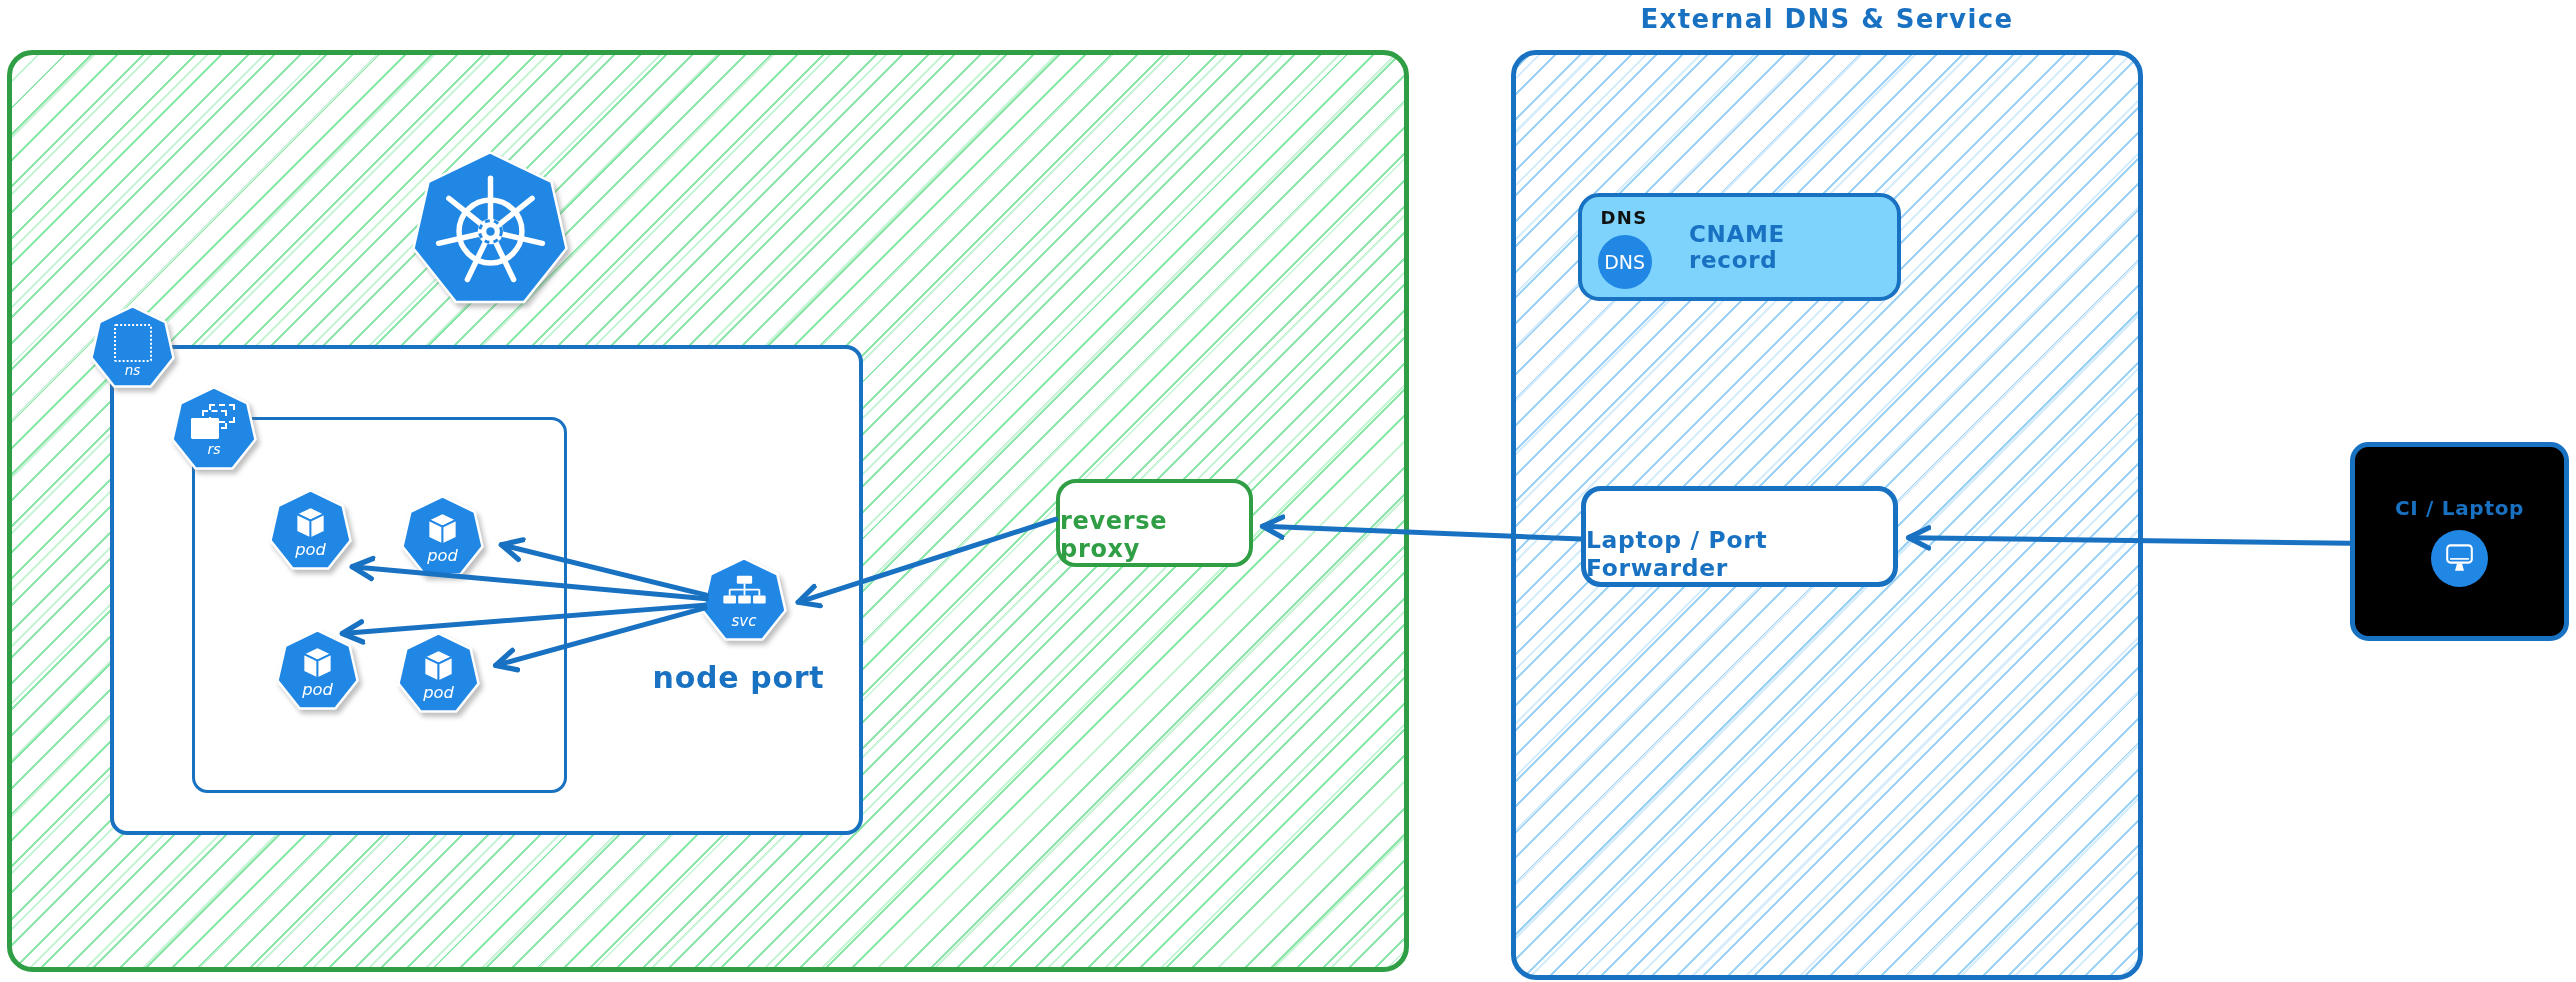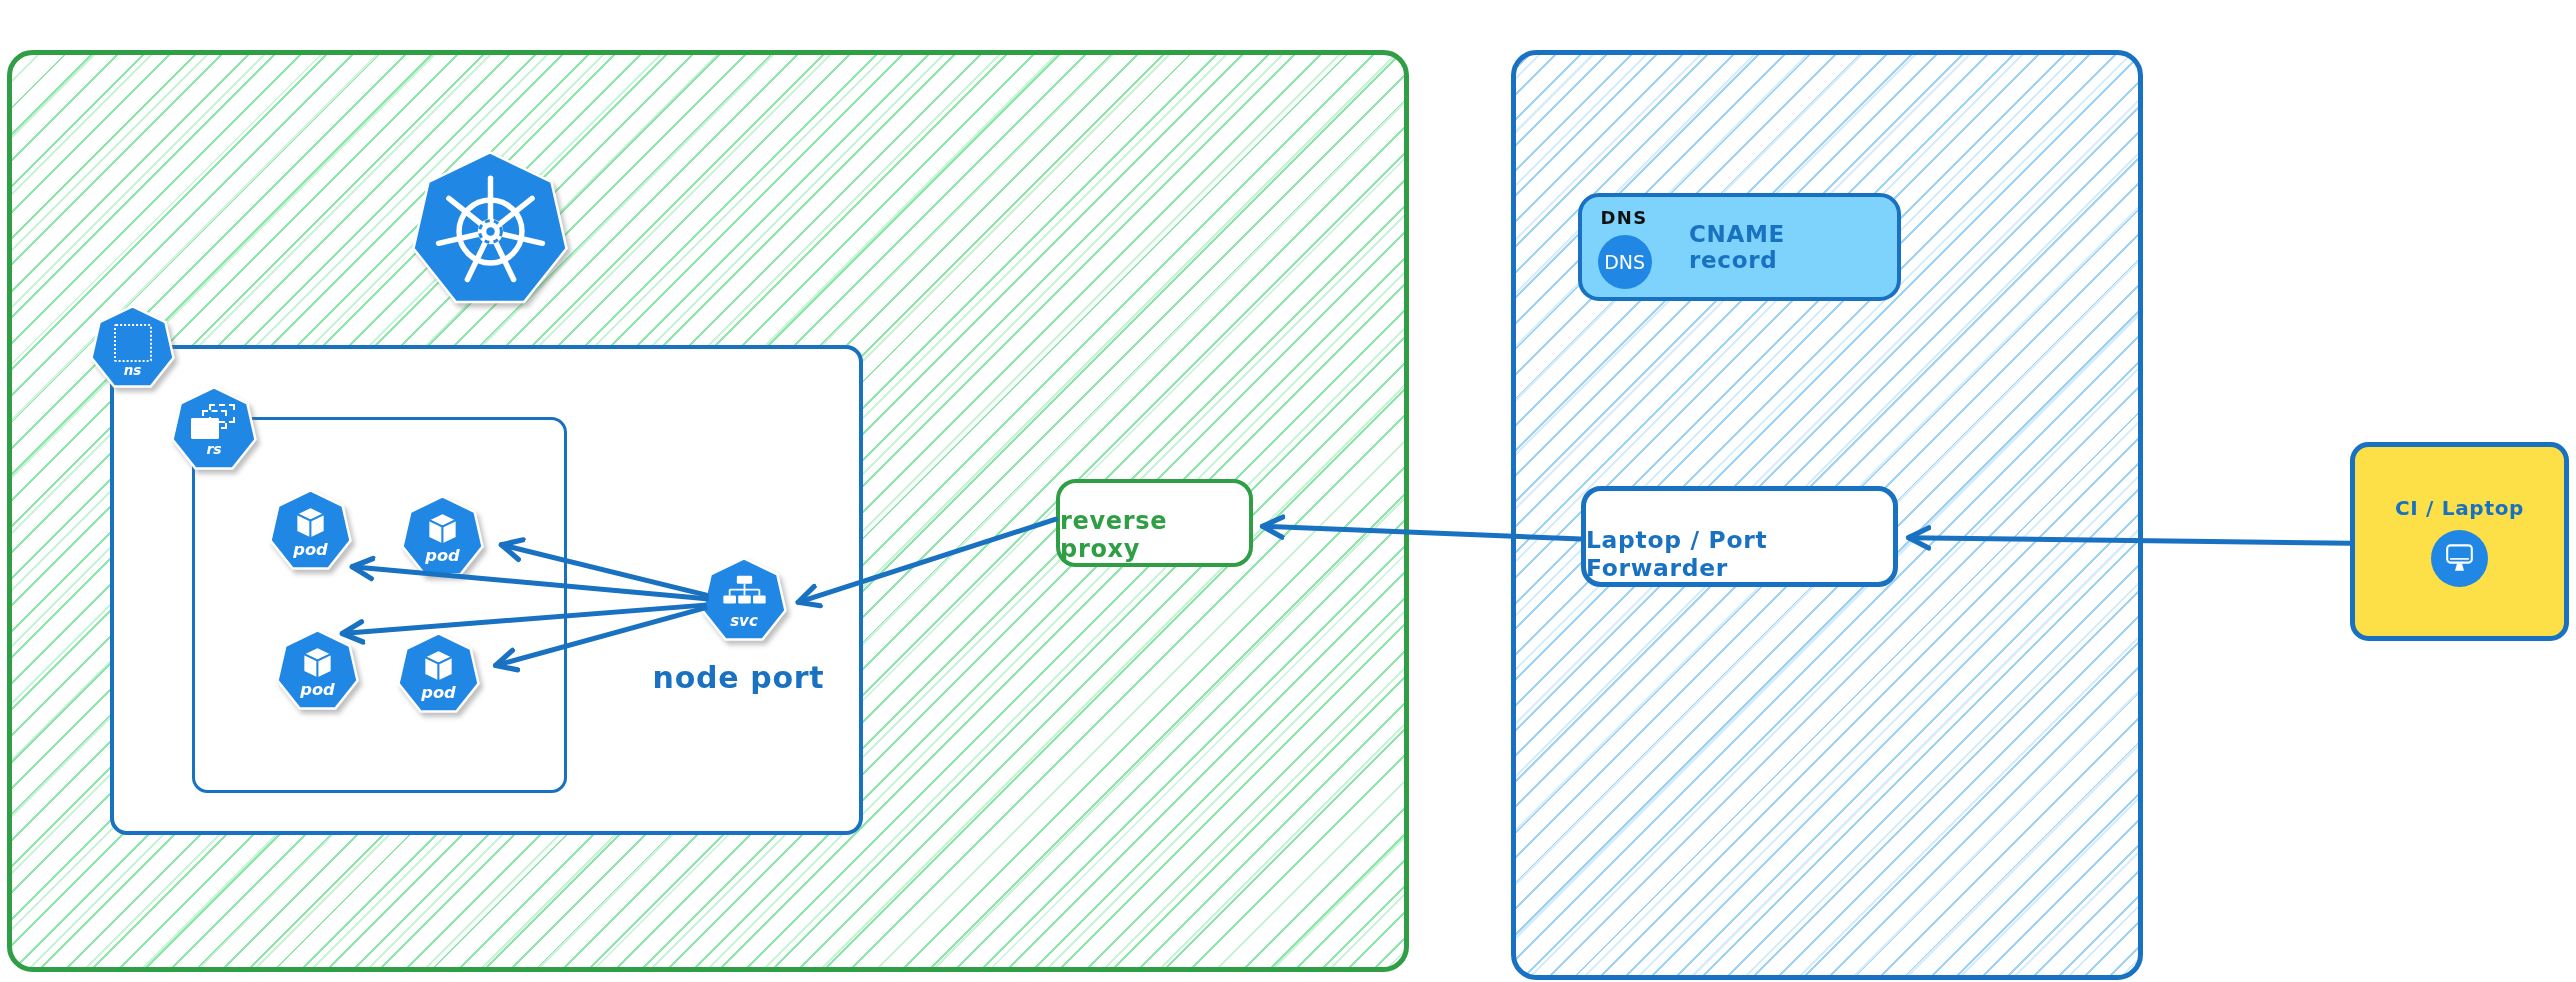--- a/index.html
+++ b/index.html
@@ -42,31 +42,31 @@
   .labelbox .boxtext{font-size:24px;font-weight:bold;letter-spacing:0.7px;}
   .labelbox.green .boxtext{color:var(--green);}
   .labelbox.blue .boxtext{color:var(--blue);}
 
   
   .hep-wrap{position:absolute;filter:drop-shadow(3.6px 4.3px 2.8px rgba(110,110,110,.45));}
   .hep{clip-path:polygon(50% 0%, 89.1% 18.8%, 98.7% 61.1%, 71.7% 95.1%, 28.3% 95.1%, 1.3% 61.1%, 10.9% 18.8%);}
   .hep-outer{width:100%;height:100%;background:#fff;position:relative;}
   .hep-inner{position:absolute;left:2.8px;top:2.8px;right:2.8px;bottom:2.8px;background:var(--icon-blue);
     display:flex;flex-direction:column;align-items:center;justify-content:center;}
-  .hep-label{color:var(--icon-label);font-weight:bold;font-style:italic;line-height:1;}
+  .hep-label{color:var(--icon-label);font-weight:normal;font-style:italic;line-height:1;}
 
   .caption{position:absolute;text-align:center;color:var(--blue);font-size:30px;font-weight:bold;letter-spacing:0.7px;}
 
   .card{position:absolute;background:#7dd3fc;border:4.3px solid var(--blue);border-radius:21px;}
   .dns-tag{position:absolute;left:18.5px;top:10px;font-size:18px;font-weight:bold;color:var(--dns-tag-color);letter-spacing:1.4px;}
   .badge-circle{position:absolute;border-radius:50%;background:var(--icon-blue);display:flex;align-items:center;justify-content:center;color:#fff;font-size:19px;}
   .card-main{position:absolute;left:107px;right:17px;top:0;bottom:0;display:flex;align-items:center;justify-content:center;
     color:var(--blue);font-size:23px;font-weight:bold;letter-spacing:0.7px;}
 
-  .client-box{position:absolute;background:#fde047;border:5px solid var(--blue);border-radius:18.5px;
+  .client-box{position:absolute;background:#000000;border:5px solid var(--blue);border-radius:18.5px;
     display:flex;flex-direction:column;align-items:center;justify-content:center;gap:10px;}
   .client-label{color:var(--blue);font-size:20px;font-weight:bold;letter-spacing:0.7px;}
   .client-circle{width:57px;height:57px;border-radius:50%;background:var(--icon-blue);display:flex;align-items:center;justify-content:center;}
 
   .overlay{position:absolute;left:0;top:0;width:2576px;height:983px;pointer-events:none;}
   .arrow-line{stroke:var(--blue);stroke-width:7;stroke-linecap:round;fill:none;}
   .arrowhead-path{stroke:var(--blue);fill:none;stroke-linecap:round;stroke-linejoin:round;}
 
   
   .rs-glyph{position:relative;width:47px;height:37px;}
@@ -206,20 +206,21 @@
       <div class="hep-label" style="font-size:15px;margin-top:7px;">svc</div>
     </div>
       </div>
   </div>
   <div class="caption" style="left:632px;top:660px;width:213px;">node port</div>
 
   <div class="labelbox green" style="left:1056px;top:479px;width:197px;height:88px;">
     <span class="boxtext">reverse proxy</span>
   </div>
 
+  <div class="group-title blue" style="left:1511px;top:4.3px;width:632px;">External DNS &amp; Service</div>
   <div class="bigbox ext-box" style="left:1511px;top:50px;width:632px;height:930px;"></div>
 
   <div class="card" style="left:1578px;top:193px;width:323px;height:108px;">
     <div class="dns-tag">DNS</div>
     <div class="badge-circle" style="left:15.6px;top:38px;width:54px;height:54px;">DNS</div>
     <div class="card-main">CNAME record</div>
   </div>
 
   <div class="labelbox blue" style="left:1581px;top:486px;width:317px;height:101px;">
     <span class="boxtext" style="font-size:23.4px;">Laptop / Port Forwarder</span>

